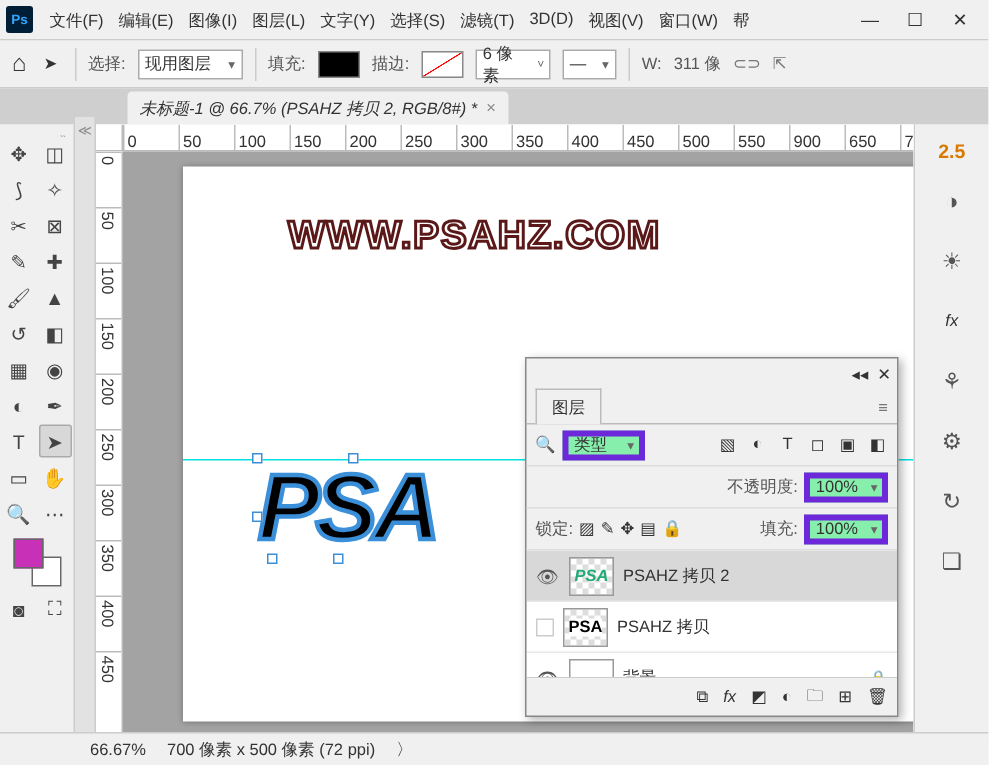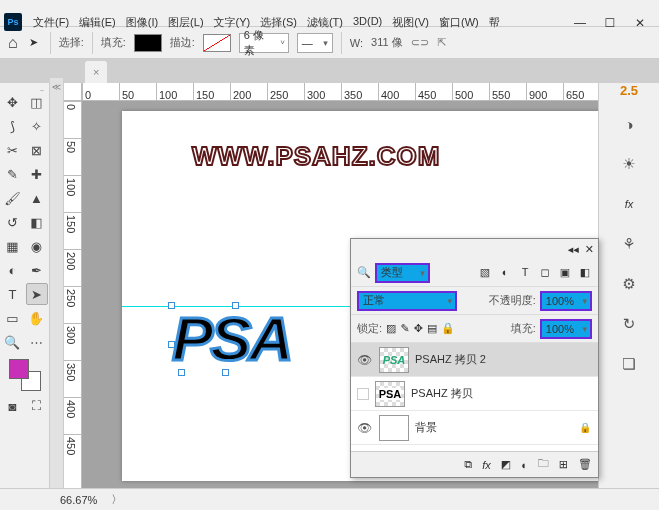--- a/index.html
+++ b/index.html
@@ -1,17 +1,17 @@
 <!DOCTYPE html>
 <html><head>
 <meta charset="utf-8">
 <style>
 *{box-sizing:border-box;margin:0;padding:0;font-family:"Microsoft YaHei",Arial,sans-serif;font-size:11px;color:#333;user-select:none}
 body{background:#f0f0f0;width:659px;height:510px;overflow:hidden;position:relative}
-.menubar{height:22px;background:#f0f0f0;display:flex;align-items:flex-start;padding:13px 4px;border-bottom:1px solid #ccc}
+.menubar{height:22px;background:#f0f0f0;display:flex;align-items:center;padding:13px 4px;border-bottom:1px solid #ccc}
 .ps-logo{width:18px;height:18px;background:#001e36;color:#31a8ff;font-weight:bold;font-size:9px;display:flex;align-items:center;justify-content:center;border-radius:2px;margin-right:6px}
 .menu-item{padding:2px 5px;cursor:default}
 .win-controls{margin-left:auto;display:flex;gap:0}
 .win-btn{width:30px;height:20px;display:flex;align-items:center;justify-content:center;font-size:12px}
 .options-bar{height:32px;background:#f0f0f0;display:flex;align-items:center;padding:0 8px;gap:8px;border-bottom:1px solid #ccc}
 .home-icon{font-size:16px}
 .cursor-icon{width:16px;height:16px;display:flex;align-items:center;justify-content:center}
 .vdiv{width:1px;height:22px;background:#ccc}
 .opt-label{color:#555}
 .combo{height:20px;border:1px solid #aaa;background:#fff;padding:0 18px 0 4px;display:flex;align-items:center;position:relative;min-width:70px}
@@ -37,29 +37,29 @@
 .ruler-h span{width:37px;flex-shrink:0;border-left:1px solid #bbb;padding-left:2px;padding-top:6px}
 .ruler-v{position:absolute;top:18px;left:0;width:18px;bottom:0;background:#fff;border-right:1px solid #bbb;display:flex;flex-direction:column;font-size:8px;color:#666;overflow:hidden}
 .ruler-v span{height:37px;flex-shrink:0;border-top:1px solid #bbb;writing-mode:vertical-rl;padding-top:2px;padding-right:4px}
 .ruler-corner{position:absolute;top:0;left:0;width:18px;height:18px;background:#fff;border-right:1px solid #bbb;border-bottom:1px solid #bbb}
 .doc-bg{position:absolute;top:18px;left:18px;right:0;bottom:0;background:#a3a3a3;overflow:hidden}
 .canvas{position:absolute;top:10px;left:40px;width:520px;height:370px;background:#fff;box-shadow:0 0 4px rgba(0,0,0,0.3)}
 .watermark{position:absolute;top:30px;left:70px;font-size:26px;font-weight:bold;letter-spacing:1px;color:transparent;-webkit-text-stroke:2px #5a1818}
 .psa-text{position:absolute;top:192px;left:50px;font-size:62px;font-weight:900;font-style:italic;letter-spacing:-3px;color:#000;-webkit-text-stroke:3px #3a8fd8;font-family:Arial Black,sans-serif}
 .guide{position:absolute;top:195px;left:0;right:0;height:1px;background:#00e0e0}
 .handle{position:absolute;width:7px;height:7px;border:1px solid #3a8fd8;background:#fff}
-.right-dock{width:61px;background:#f0f0f0;border-left:1px solid #ccc;display:flex;flex-direction:column;align-items:center;gap:12px}
+.right-dock{width:50px;background:#f0f0f0;border-left:1px solid #ccc;display:flex;flex-direction:column;align-items:center;padding-top:10px;gap:12px}
 .dock-val{color:#d87a00;font-weight:bold;font-size:13px}
 .dock-icon{width:28px;height:28px;display:flex;align-items:center;justify-content:center;color:#555;font-size:15px}
 .layers-panel{position:absolute;left:350px;top:238px;width:249px;height:240px;background:#f0f0f0;border:1px solid #888;box-shadow:2px 2px 6px rgba(0,0,0,0.3);display:flex;flex-direction:column;z-index:50}
 .panel-head{height:20px;display:flex;align-items:center;justify-content:flex-end;padding:0 4px;gap:6px;color:#666;font-size:10px}
 .panel-tabs{height:24px;display:flex;align-items:flex-end;padding-left:6px;border-bottom:1px solid #bbb}
 .panel-tab{padding:4px 10px;background:#f0f0f0;border:1px solid #bbb;border-bottom:none;position:relative;top:1px;background:#f0f0f0}
 .panel-row{height:28px;display:flex;align-items:center;padding:0 6px;gap:4px;border-bottom:1px solid #ddd}
-.p-combo{height:20px;border:2px solid #6d28d9;background:#0ea5e9;padding:0 16px 0 4px;display:flex;align-items:center;position:relative;min-width:55px}
+.p-combo{height:20px;border:4px solid #6d28d9;background:#86efac;padding:0 16px 0 4px;display:flex;align-items:center;position:relative;min-width:55px}
 .p-combo::after{content:"▾";position:absolute;right:3px;font-size:9px;color:#666}
 .p-icons{display:flex;gap:6px;margin-left:auto;color:#555;font-size:11px}
 .p-icons span{width:14px;text-align:center}
 .layer-list{flex:1;background:#fff;overflow:auto}
 .layer{height:34px;display:flex;align-items:center;padding:0 6px;gap:6px;border-bottom:1px solid #e8e8e8}
 .layer.active{background:#d8d8d8}
 .eye{width:16px;font-size:12px;color:#555}
 .thumb{width:30px;height:26px;border:1px solid #999;background:repeating-conic-gradient(#ddd 0 25%,#fff 0 50%) 0 0/8px 8px;display:flex;align-items:center;justify-content:center;font-size:7px;font-weight:bold;overflow:hidden}
 .thumb.white{background:#fff}
 .layer-name{font-size:11px}
@@ -89,36 +89,38 @@
     <div class="win-btn">☐</div>
     <div class="win-btn">✕</div>
   </div>
 </div>
 
 <div class="options-bar">
   <span class="home-icon">⌂</span>
   <span class="cursor-icon">➤</span>
   <div class="vdiv"></div>
   <span class="opt-label">选择:</span>
+  <div class="combo">现用图层</div>
   <div class="vdiv"></div>
   <span class="opt-label">填充:</span>
   <div class="swatch black"></div>
   <span class="opt-label">描边:</span>
   <div class="swatch diag"></div>
   <div class="opt-num">6 像素</div>
   <div class="combo" style="min-width:36px">—</div>
   <div class="vdiv"></div>
   <span class="opt-label">W:</span>
   <span class="opt-label">311 像</span>
   <span style="color:#777">⊂⊃</span>
   <span style="color:#777">⇱</span>
 </div>
 
 <div class="tab-strip">
   <div class="doc-tab">
+    <span>未标题-1 @ 66.7% (PSAHZ 拷贝 2, RGB/8#) *</span>
     <span class="close-x">×</span>
   </div>
 </div>
 
 <div class="collapse-strip">≪</div>
 
 <div class="main">
 
   <div class="toolbox">
     <div style="height:4px;width:40px;font-size:8px;color:#888;text-align:right">»</div>
@@ -213,34 +215,37 @@
     <div class="dock-icon">↻</div>
     <div class="dock-icon">❏</div>
   </div>
 </div>
 
 <div class="layers-panel">
   <div class="panel-head">
     <span>◂◂</span>
     <span>✕</span>
   </div>
+  <div class="panel-tabs">
+    <div class="panel-tab">图层</div>
+    <span style="margin-left:auto;padding:4px 6px;color:#777">≡</span>
+  </div>
   <div class="panel-row">
     <span style="color:#777">🔍</span>
     <div class="p-combo">类型</div>
     <div class="p-icons">
       <span>▧</span>
       <span>◐</span>
       <span>T</span>
       <span>◻</span>
       <span>▣</span>
       <span>◧</span>
     </div>
   </div>
   <div class="panel-row">
-    <div class="p-combo" style="min-width:100px">正常</div>
     <span class="opt-label" style="margin-left:auto">不透明度:</span>
     <div class="p-combo" style="min-width:46px">100%</div>
   </div>
   <div class="panel-row">
     <span class="opt-label">锁定:</span>
     <span>▨</span>
     <span>✎</span>
     <span>✥</span>
     <span>▤</span>
     <span>🔒</span>
@@ -275,14 +280,15 @@
     <span>◩</span>
     <span>◐</span>
     <span>🗀</span>
     <span>⊞</span>
     <span>🗑</span>
   </div>
 </div>
 
 <div class="statusbar">
   <span>66.67%</span>
+  <span>700 像素 x 500 像素 (72 ppi)</span>
   <span>〉</span>
 </div>
 
 </body></html>

